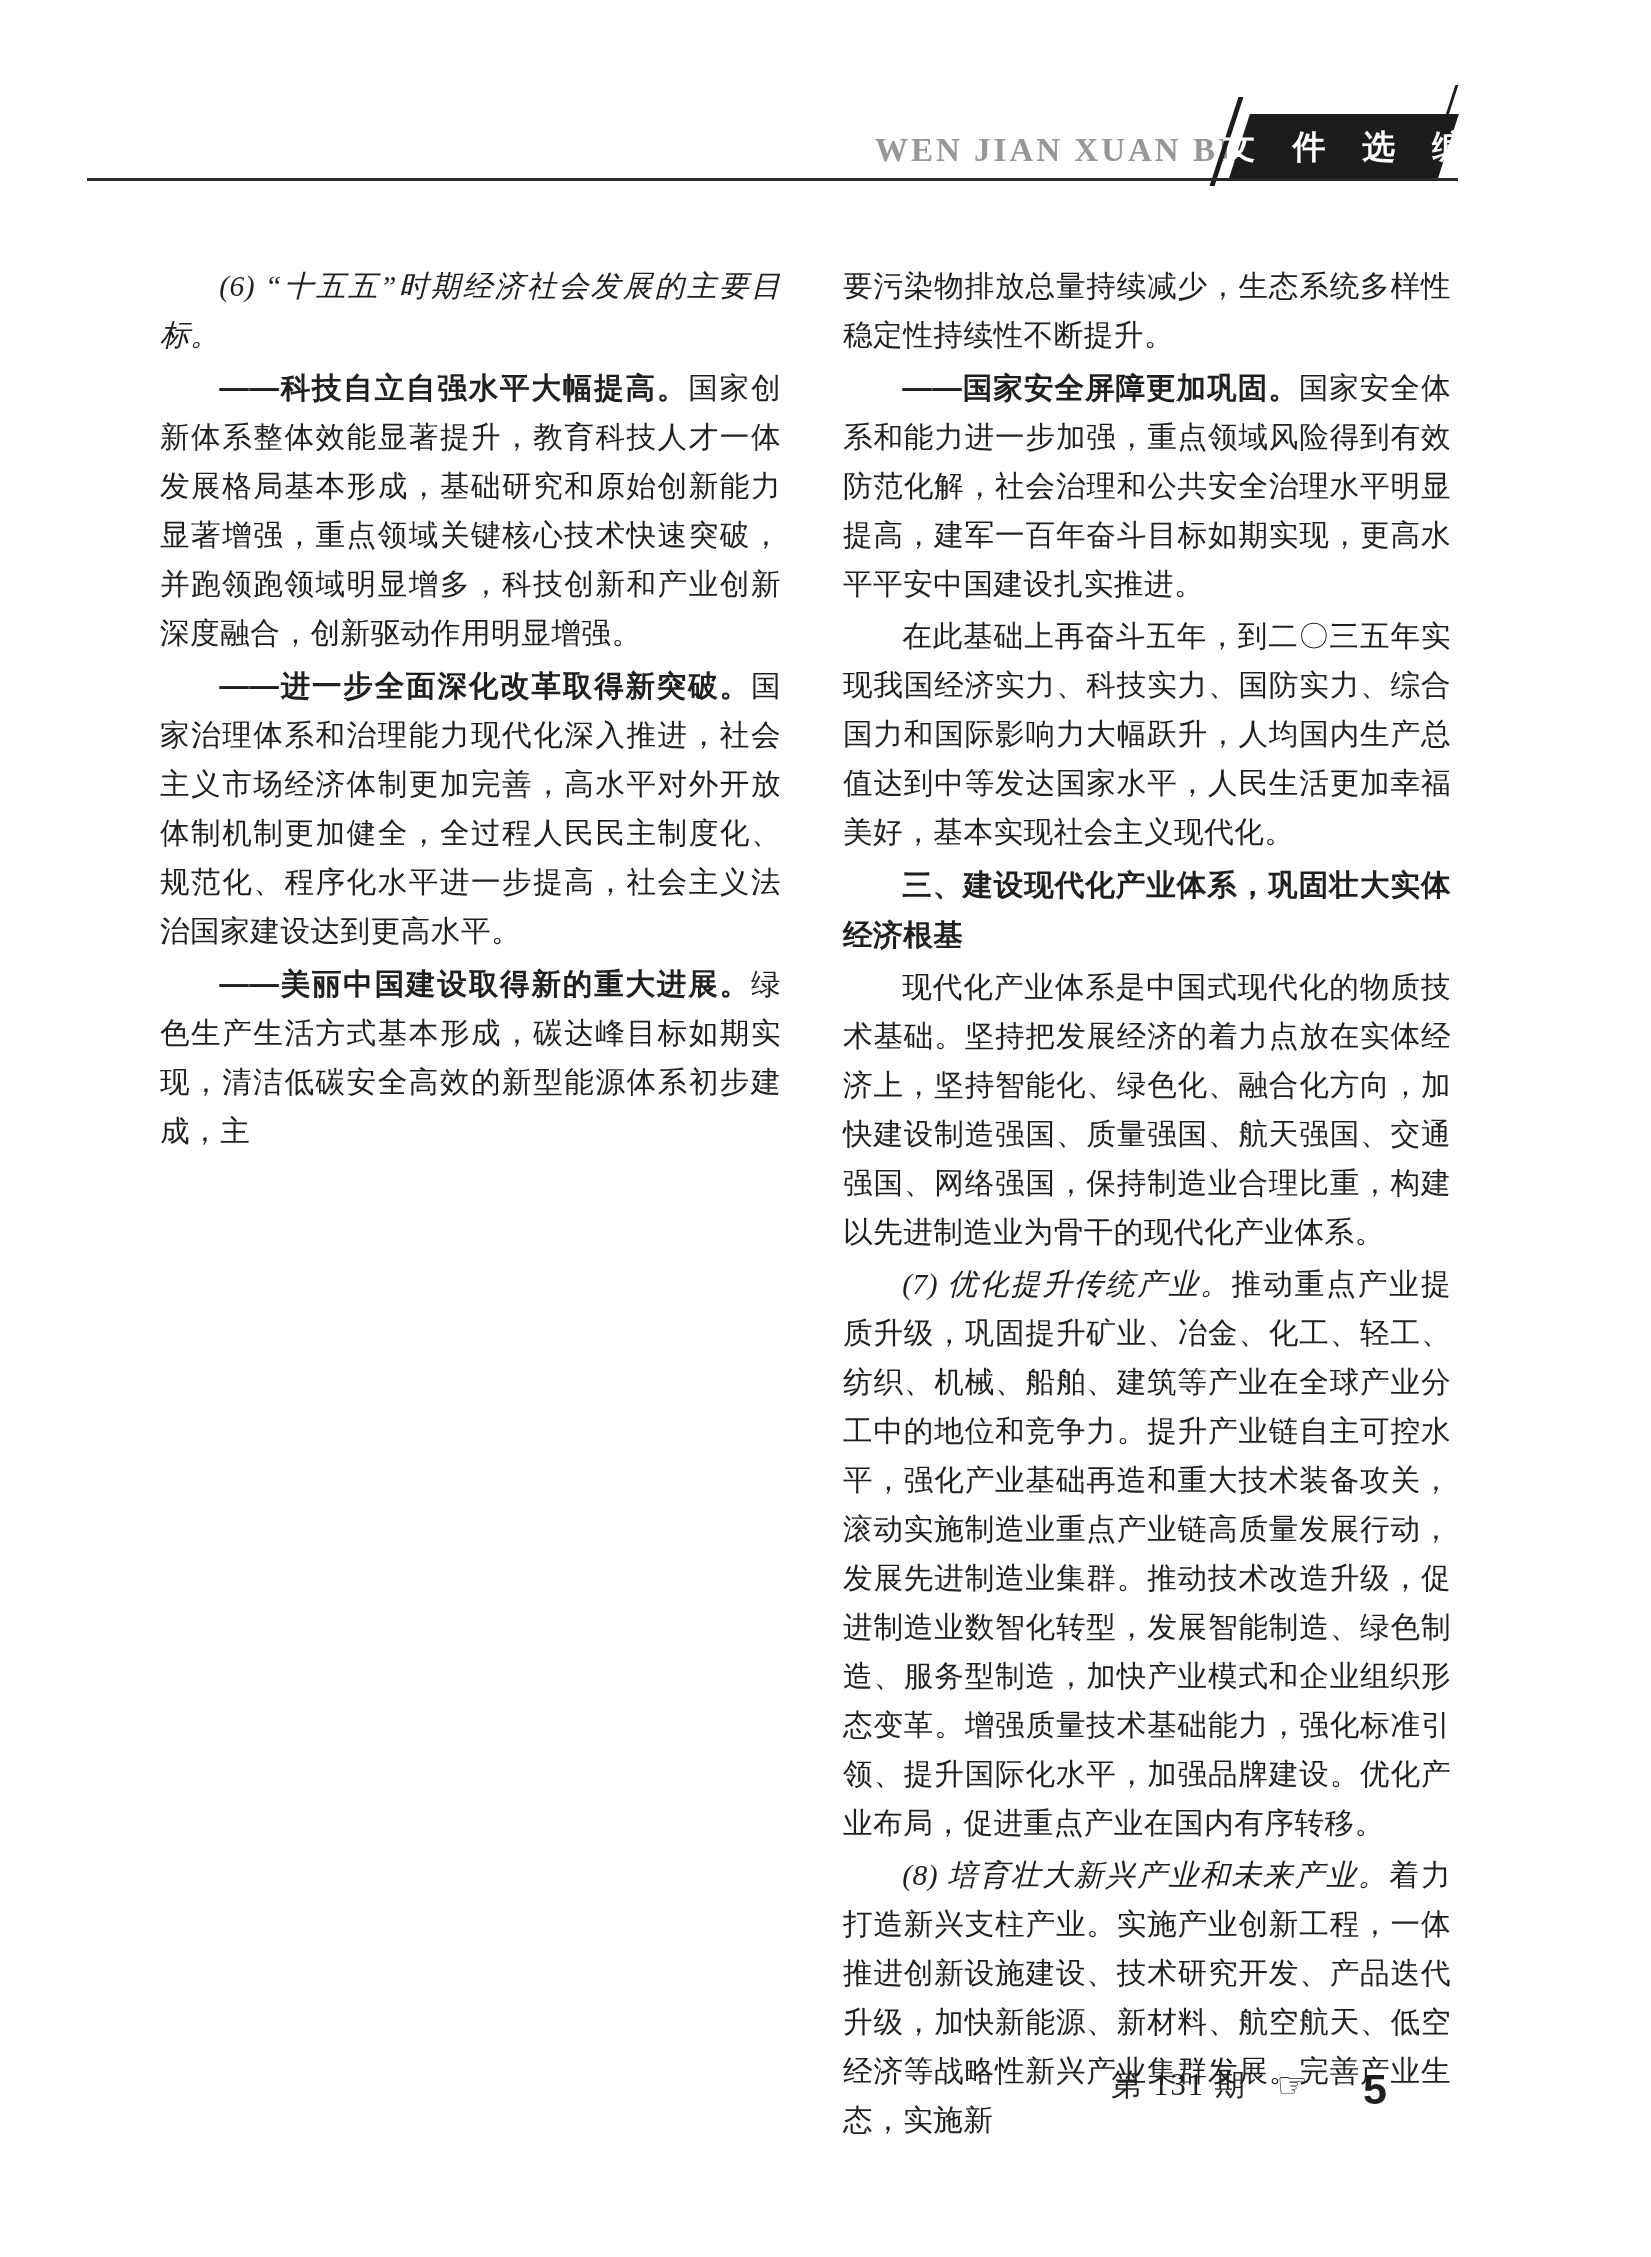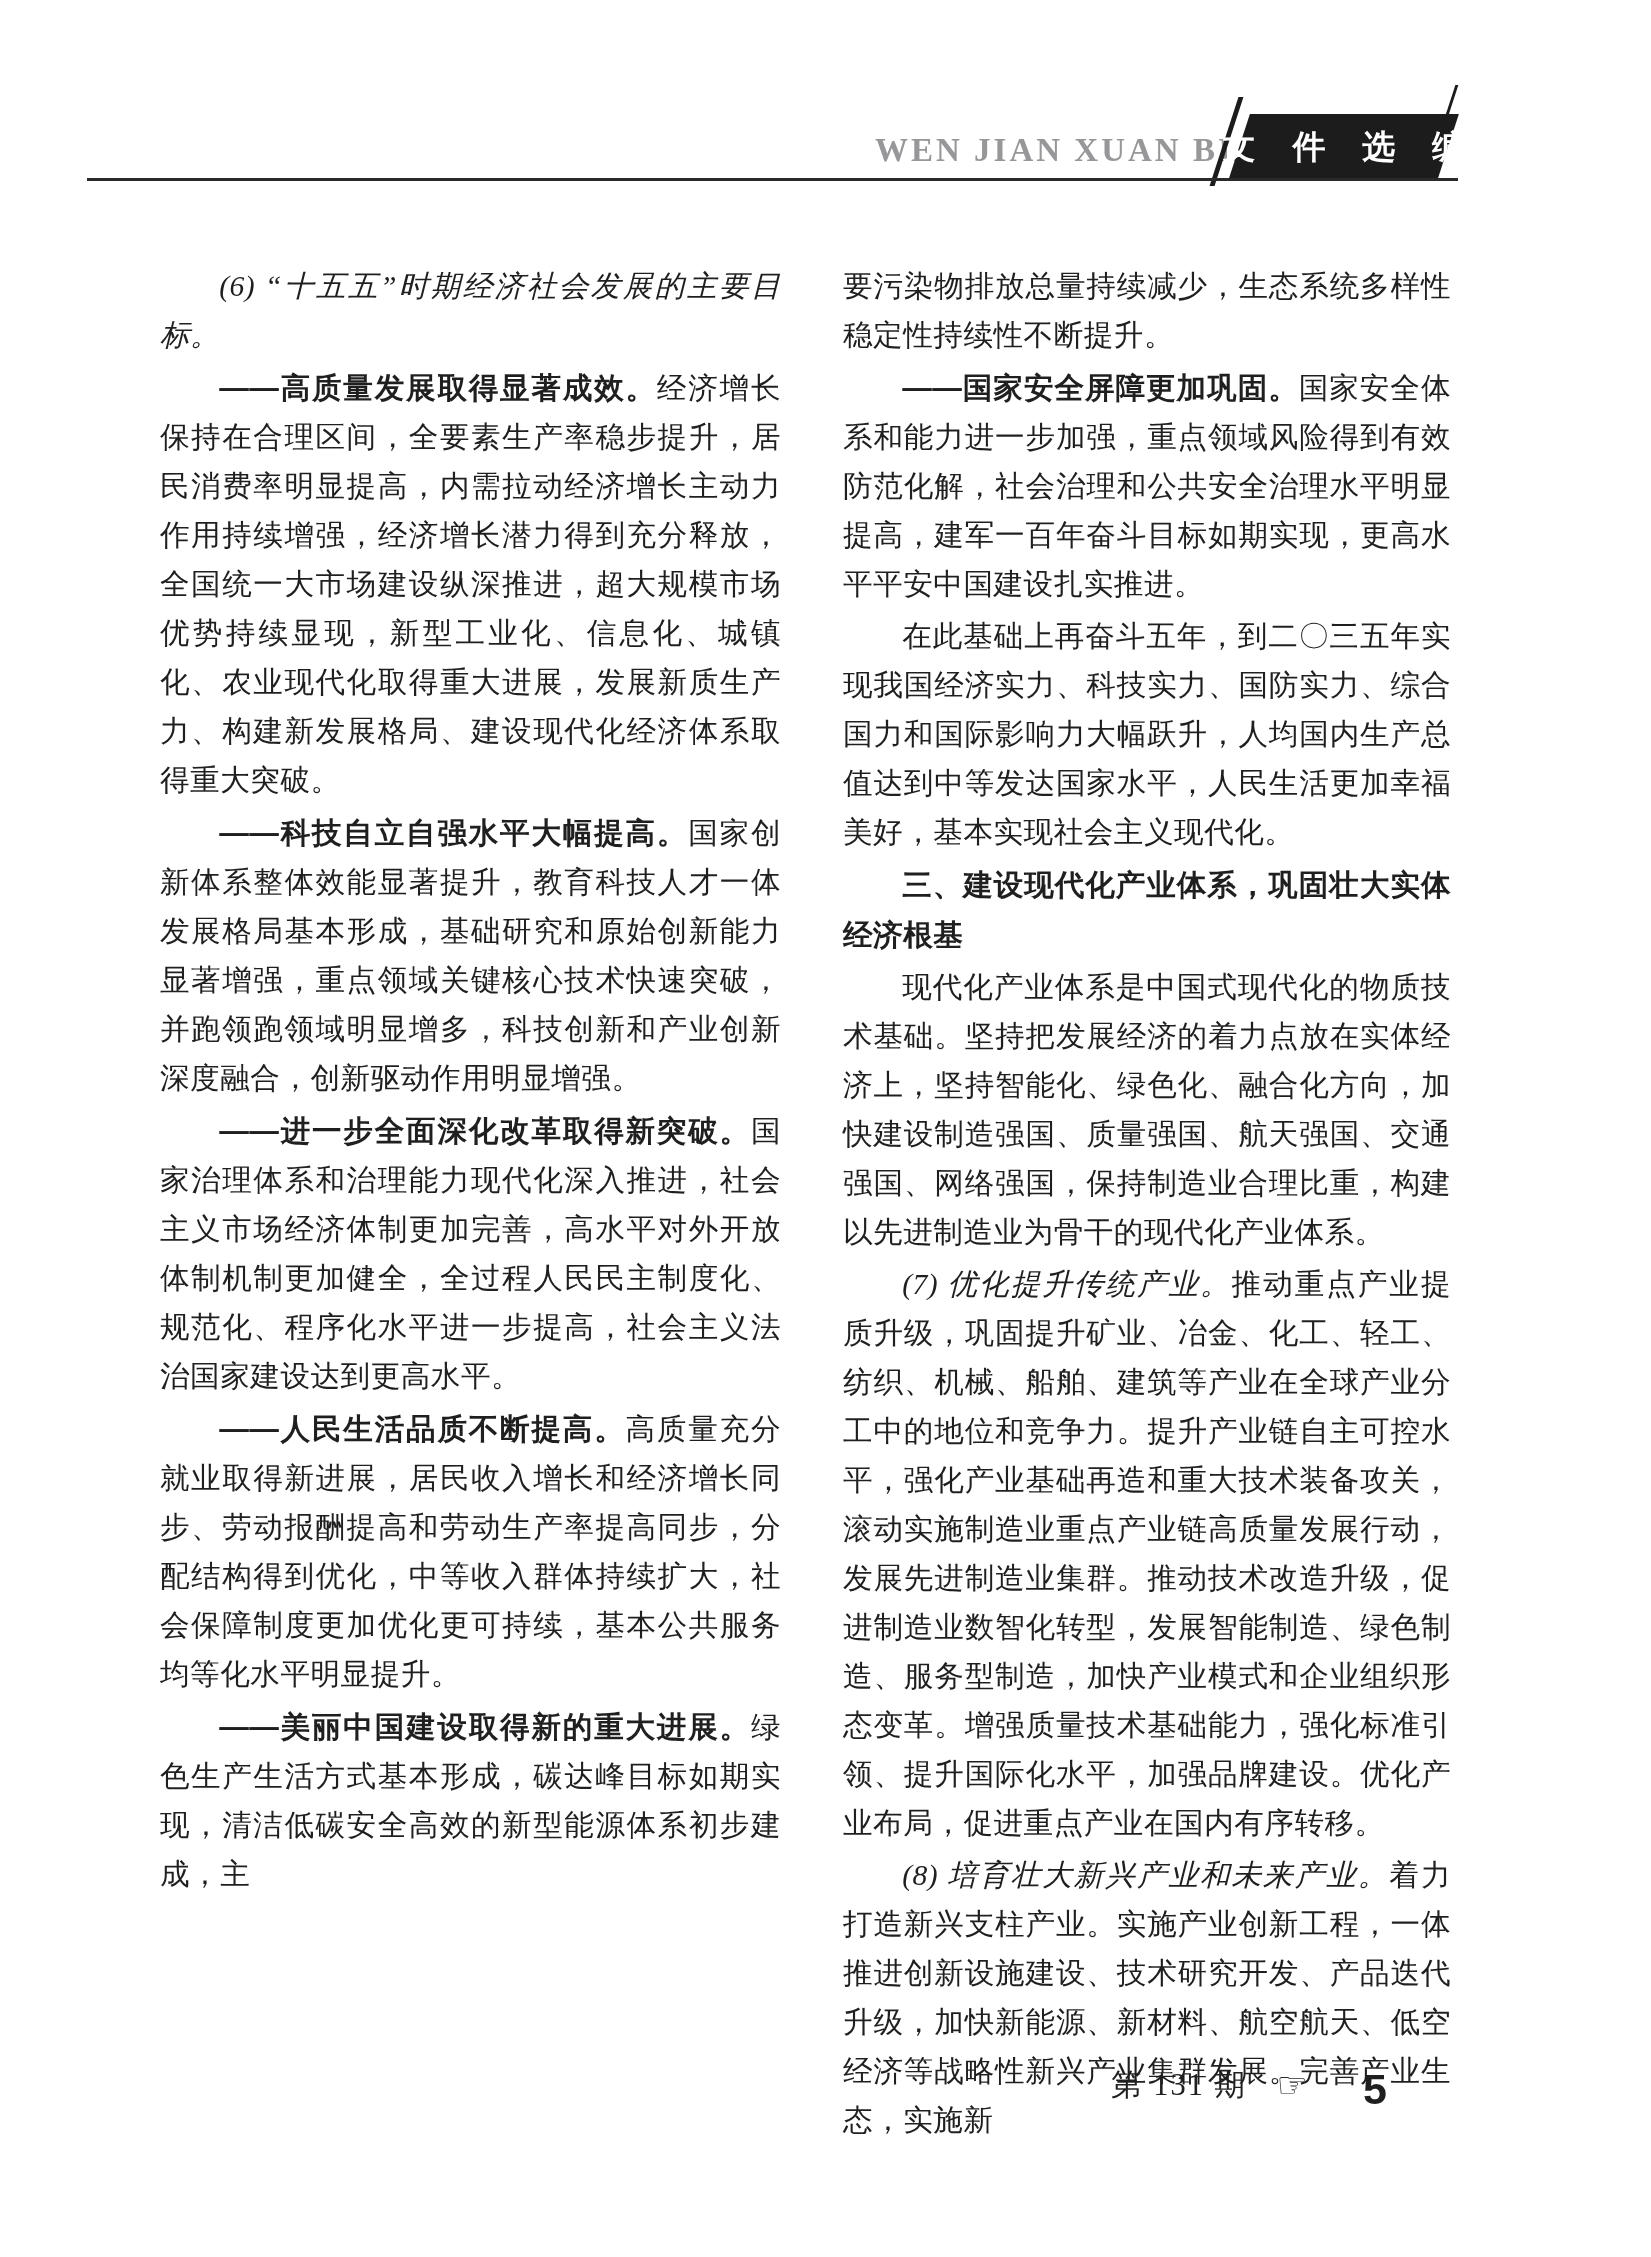--- a/index.html
+++ b/index.html
@@ -82,30 +82,24 @@
   <div class="header-box">
     <span class="header-box-text">文 件 选 编</span>
   </div>
   <div class="header-rule"></div>
 
   <div class="col col-left">
     <p class="indent">
       <span class="kai">(6) “十五五”时期经济社会发展的主要目标。</span><span></span>
     </p>
     <p class="indent">
-      <span class="hei">——高质量发展取得显著成效。</span><span>经济增长保持在合理区间，全要素生产率稳步提升，居民消费率明显提高，内需拉动经济增长主动力作用持续增强，经济增长潜力得到充分释放，全国统一大市场建设纵深推进，超大规模市场优势持续显现，新型工业化、信息化、城镇化、农业现代化取得重大进展，发展新质生产力、构建新发展格局、建设现代化经济体系取得重大突破。</span>
-    </p>
-    <p class="indent">
       <span class="hei">——科技自立自强水平大幅提高。</span><span>国家创新体系整体效能显著提升，教育科技人才一体发展格局基本形成，基础研究和原始创新能力显著增强，重点领域关键核心技术快速突破，并跑领跑领域明显增多，科技创新和产业创新深度融合，创新驱动作用明显增强。</span>
     </p>
     <p class="indent">
       <span class="hei">——进一步全面深化改革取得新突破。</span><span>国家治理体系和治理能力现代化深入推进，社会主义市场经济体制更加完善，高水平对外开放体制机制更加健全，全过程人民民主制度化、规范化、程序化水平进一步提高，社会主义法治国家建设达到更高水平。</span>
-    </p>
-    <p class="indent">
-      <span class="hei">——人民生活品质不断提高。</span><span>高质量充分就业取得新进展，居民收入增长和经济增长同步、劳动报酬提高和劳动生产率提高同步，分配结构得到优化，中等收入群体持续扩大，社会保障制度更加优化更可持续，基本公共服务均等化水平明显提升。</span>
     </p>
     <p class="indent">
       <span class="hei">——美丽中国建设取得新的重大进展。</span><span>绿色生产生活方式基本形成，碳达峰目标如期实现，清洁低碳安全高效的新型能源体系初步建成，主</span>
     </p>
   </div>
 
   <div class="col col-right">
     <p>
       <span>要污染物排放总量持续减少，生态系统多样性稳定性持续性不断提升。</span>
     </p>

